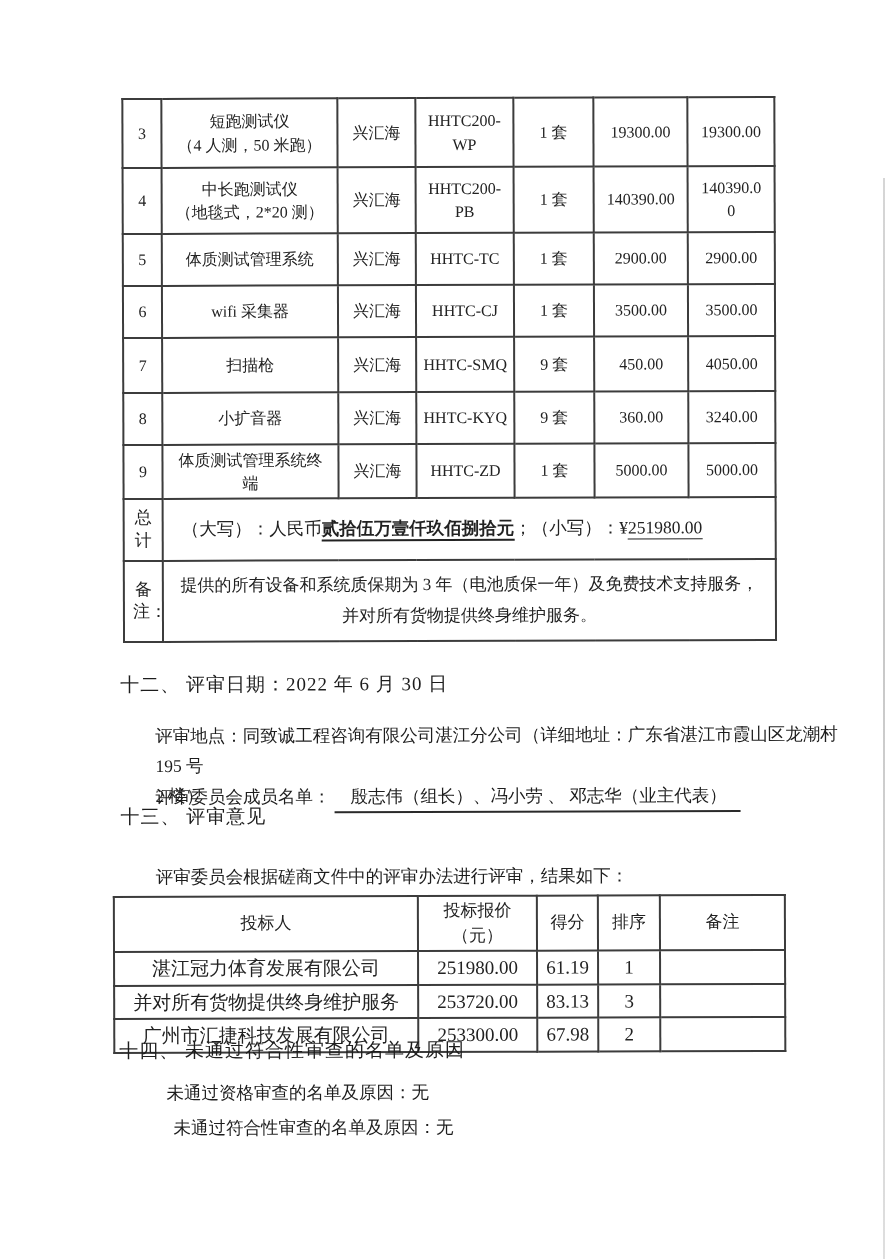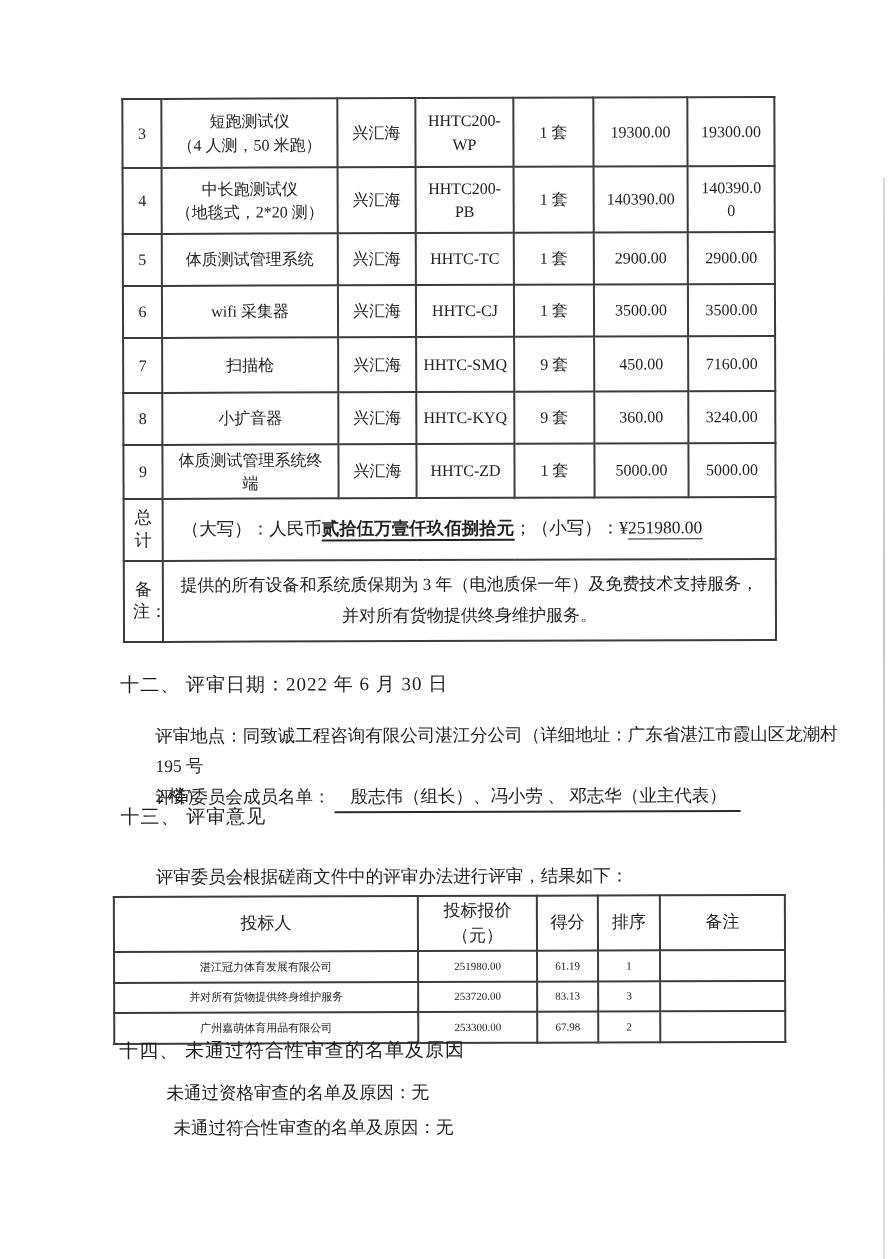--- a/index.html
+++ b/index.html
@@ -74,21 +74,21 @@
   #sec13-intro{left:155px;top:861px;}
   #sec14-heading{left:118px;top:1037px;}
   #sec14-line1{left:165px;top:1077px;}
   #sec14-line2{left:172px;top:1112px;}
   
   .page-edge{
     position:absolute;left:883px;top:178px;width:2px;height:1081px;
     background:linear-gradient(#cfcfcf,#bdbdbd 40%,#d9d9d9);
     opacity:.85;
   }
-  #result-table td{font-size:11px;}
+  #result-table td{font-size:19px;}
   #result-table .hdr{font-size:17px;}
 </style>
 </head>
 <body>
 
 <div class="sheet">
 
   <table id="equipment-table">
     <colgroup>
       <col style="width:39px">
@@ -139,21 +139,21 @@
       <td>3500.00</td>
       <td class="pre">3500.00</td>
     </tr>
     <tr style="height:55px">
       <td>7</td>
       <td class="pre">扫描枪</td>
       <td>兴汇海</td>
       <td>HHTC-SMQ</td>
       <td>9 套</td>
       <td>450.00</td>
-      <td class="pre">7160.00</td>
+      <td class="pre">4050.00</td>
     </tr>
     <tr style="height:52px">
       <td>8</td>
       <td class="pre">小扩音器</td>
       <td>兴汇海</td>
       <td>HHTC-KYQ</td>
       <td>9 套</td>
       <td>360.00</td>
       <td class="pre">3240.00</td>
     </tr>
@@ -211,21 +211,21 @@
       <td></td>
     </tr>
     <tr style="height:30px">
       <td>并对所有货物提供终身维护服务</td>
       <td>253720.00</td>
       <td>83.13</td>
       <td>3</td>
       <td></td>
     </tr>
     <tr style="height:31px">
-      <td>广州嘉萌体育用品有限公司</td>
+      <td>广州市汇捷科技发展有限公司</td>
       <td>253300.00</td>
       <td>67.98</td>
       <td>2</td>
       <td></td>
     </tr>
   </tbody>
     </table>
 
   <div class="txt h-section" id="sec14-heading">十四、 未通过符合性审查的名单及原因</div>
   <div class="txt body-text" id="sec14-line1">未通过资格审查的名单及原因：无</div>

